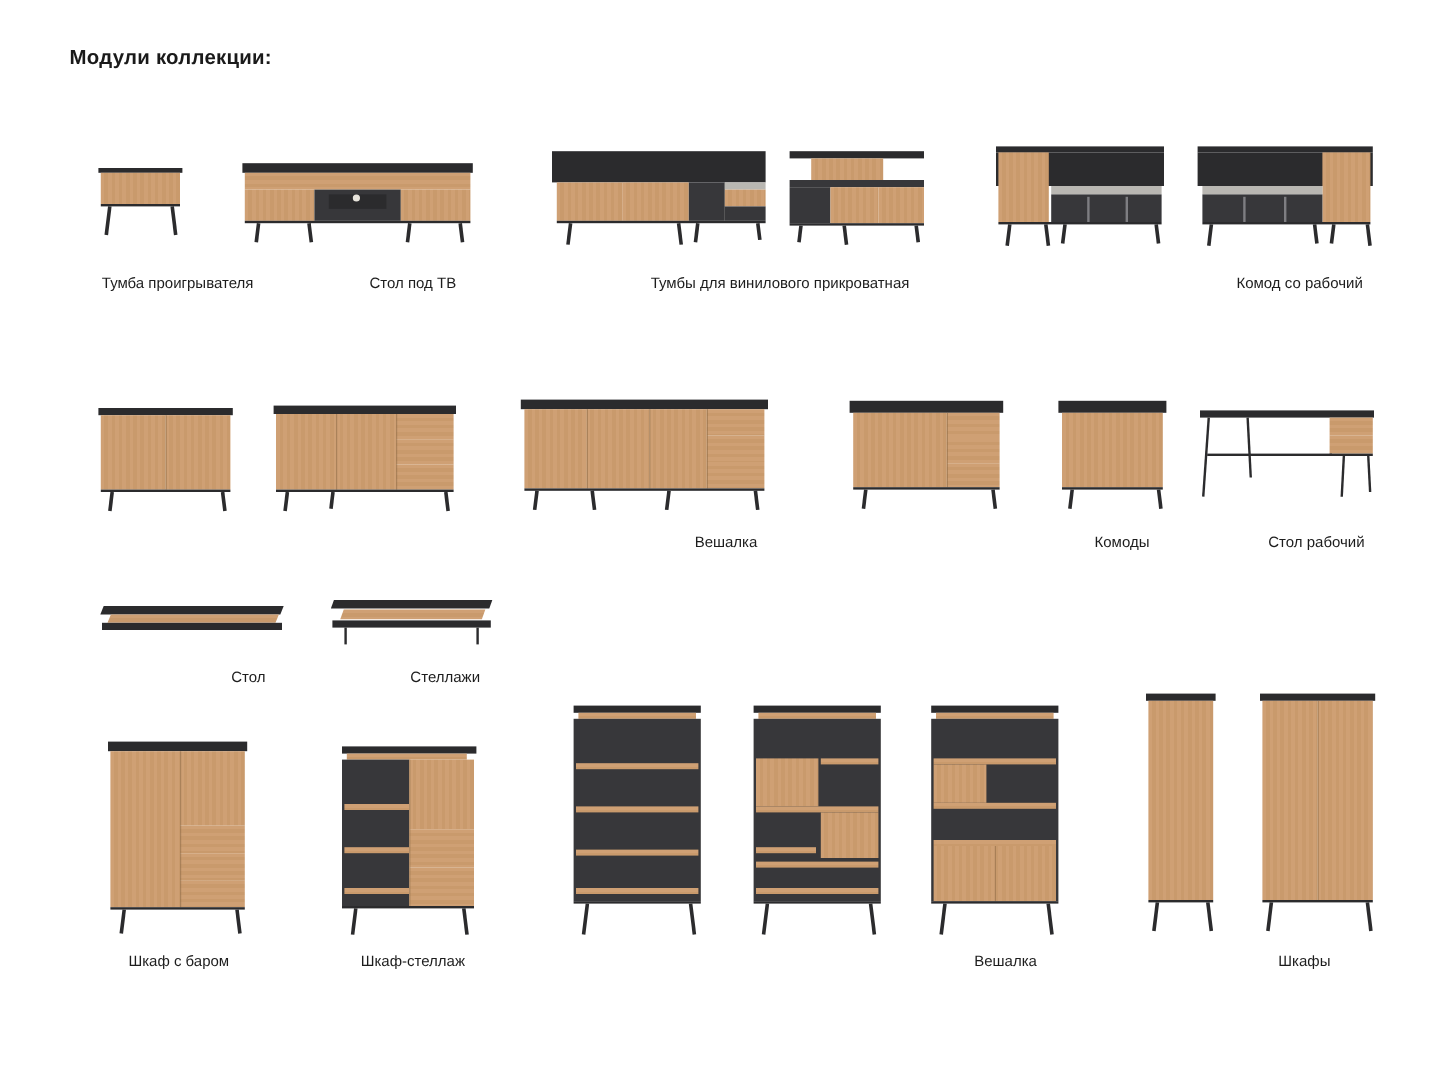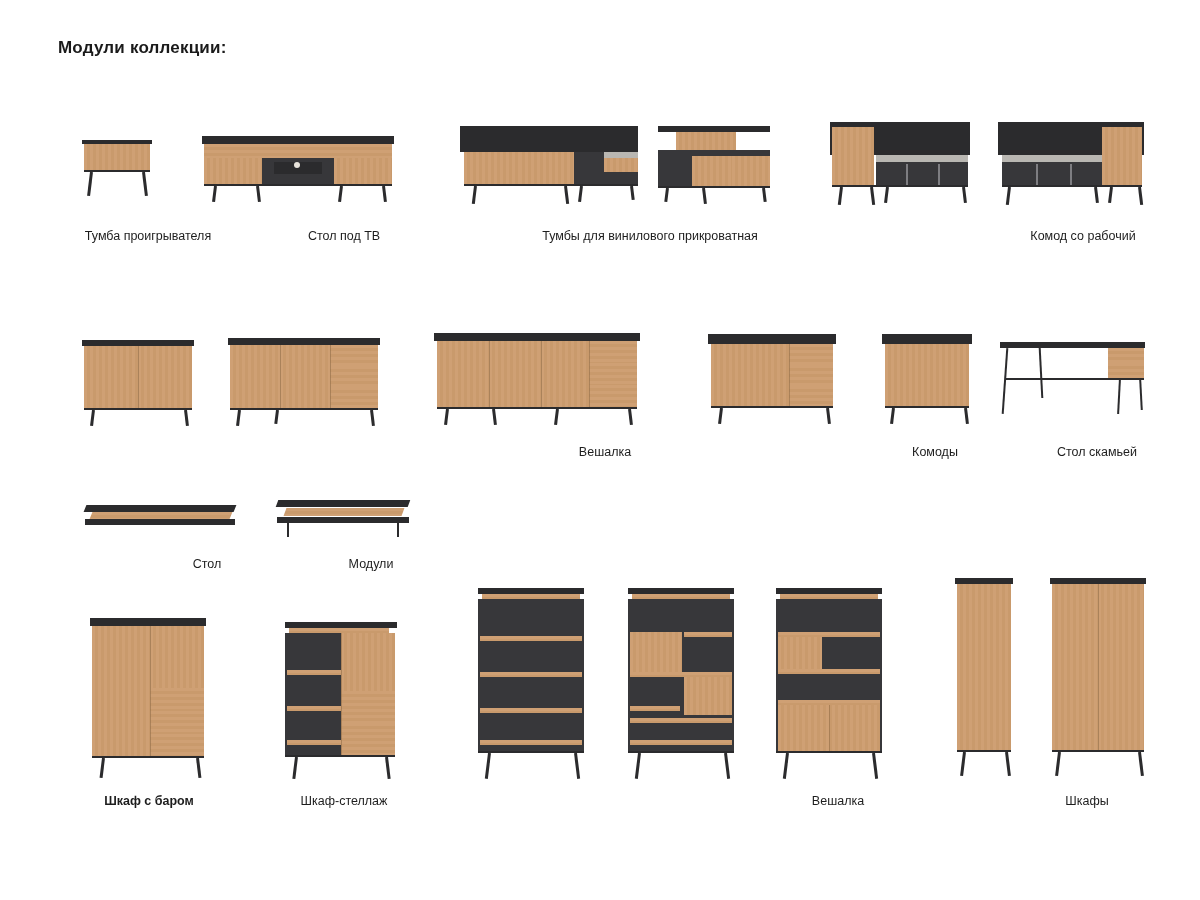--- a/index.html
+++ b/index.html
@@ -237,57 +237,57 @@
       <div class="blk woodh" style="left:108px; top:6px; width:36px; height:15px;"></div>
       <div class="blk woodh" style="left:108px; top:21px; width:36px; height:15px;"></div>
       <div class="blk" style="left:108px; top:36px; width:36px; height:2px; background:#2b2b2d;"></div>
       <div class="blk" style="left:4px; top:6px; width:2px; height:66px; background:#2b2b2d; transform:rotate(4deg);"></div>
       <div class="blk" style="left:40px; top:6px; width:2px; height:50px; background:#2b2b2d; transform:rotate(-3deg);"></div>
       <div class="blk" style="left:6px; top:36px; width:104px; height:2px; background:#2b2b2d;"></div>
       <div class="blk" style="left:118px; top:38px; width:2px; height:34px; background:#2b2b2d; transform:rotate(3deg);"></div>
       <div class="blk" style="left:140px; top:38px; width:2px; height:30px; background:#2b2b2d; transform:rotate(-3deg);"></div>
     </div>
   </div>
-  <div class="caption" style="left:1097px; top:445px;">Стол скамьей</div>
+  <div class="caption" style="left:1097px; top:445px;">Стол рабочий</div>
 
   <div class="item" style="left:85px; top:505px; width:150px; height:30px;">
     <div class="item-art" style="height:30px;">
       <div class="blk dark" style="left:0; top:0; width:150px; height:7px; transform:skewX(-22deg);"></div>
       <div class="blk woodh" style="left:6px; top:7px; width:140px; height:7px; transform:skewX(-22deg);"></div>
       <div class="blk dark" style="left:0; top:14px; width:150px; height:6px;"></div>
     </div>
   </div>
   <div class="caption" style="left:207px; top:557px;">Стол</div>
 
   <div class="item" style="left:277px; top:500px; width:132px; height:42px;">
     <div class="item-art" style="height:42px;">
       <div class="blk dark" style="left:0; top:0; width:132px; height:7px; transform:skewX(-20deg);"></div>
       <div class="blk woodh" style="left:8px; top:8px; width:118px; height:8px; transform:skewX(-20deg);"></div>
       <div class="blk dark" style="left:0; top:17px; width:132px; height:6px;"></div>
       <div class="blk" style="left:10px; top:23px; width:2px; height:14px; background:#2b2b2d;"></div>
       <div class="blk" style="left:120px; top:23px; width:2px; height:14px; background:#2b2b2d;"></div>
     </div>
   </div>
-  <div class="caption" style="left:371px; top:557px;">Модули</div>
+  <div class="caption" style="left:371px; top:557px;">Стеллажи</div>
 
   <div class="item" style="left:90px; top:618px; width:116px; height:160px;">
     <div class="item-art" style="height:160px;">
       <div class="blk dark" style="left:0; top:0; width:116px; height:8px;"></div>
       <div class="blk woodv" style="left:2px; top:8px; width:58px; height:130px;"></div>
       <div class="blk woodv" style="left:60px; top:8px; width:54px; height:62px;"></div>
       <div class="blk woodh" style="left:60px; top:70px; width:54px; height:23px;"></div>
       <div class="blk woodh" style="left:60px; top:93px; width:54px; height:23px;"></div>
       <div class="blk woodh" style="left:60px; top:116px; width:54px; height:22px;"></div>
       <div class="divv" style="left:60px; top:8px; height:130px;"></div>
       <div class="blk" style="left:2px; top:138px; width:112px; height:2px; background:#2b2b2d;"></div>
       <div class="blk legA" style="left:12px; top:140px; height:20px;"></div>
       <div class="blk legB" style="left:106px; top:140px; height:20px;"></div>
     </div>
   </div>
-  <div class="caption" style="left:149px; top:794px;font-weight:bold;">Шкаф с баром</div>
+  <div class="caption" style="left:149px; top:794px;">Шкаф с баром</div>
 
   <div class="item" style="left:285px; top:622px; width:112px; height:158px;">
     <div class="item-art" style="height:158px;">
       <div class="blk dark" style="left:0; top:0; width:112px; height:6px;"></div>
       <div class="blk woodh" style="left:4px; top:6px; width:100px; height:5px;"></div>
       <div class="blk dark2" style="left:0; top:11px; width:56px; height:122px;"></div>
       <div class="blk woodh" style="left:2px; top:48px; width:54px; height:5px;"></div>
       <div class="blk woodh" style="left:2px; top:84px; width:54px; height:5px;"></div>
       <div class="blk woodh" style="left:2px; top:118px; width:54px; height:5px;"></div>
       <div class="blk woodv" style="left:56px; top:11px; width:54px; height:58px;"></div>

